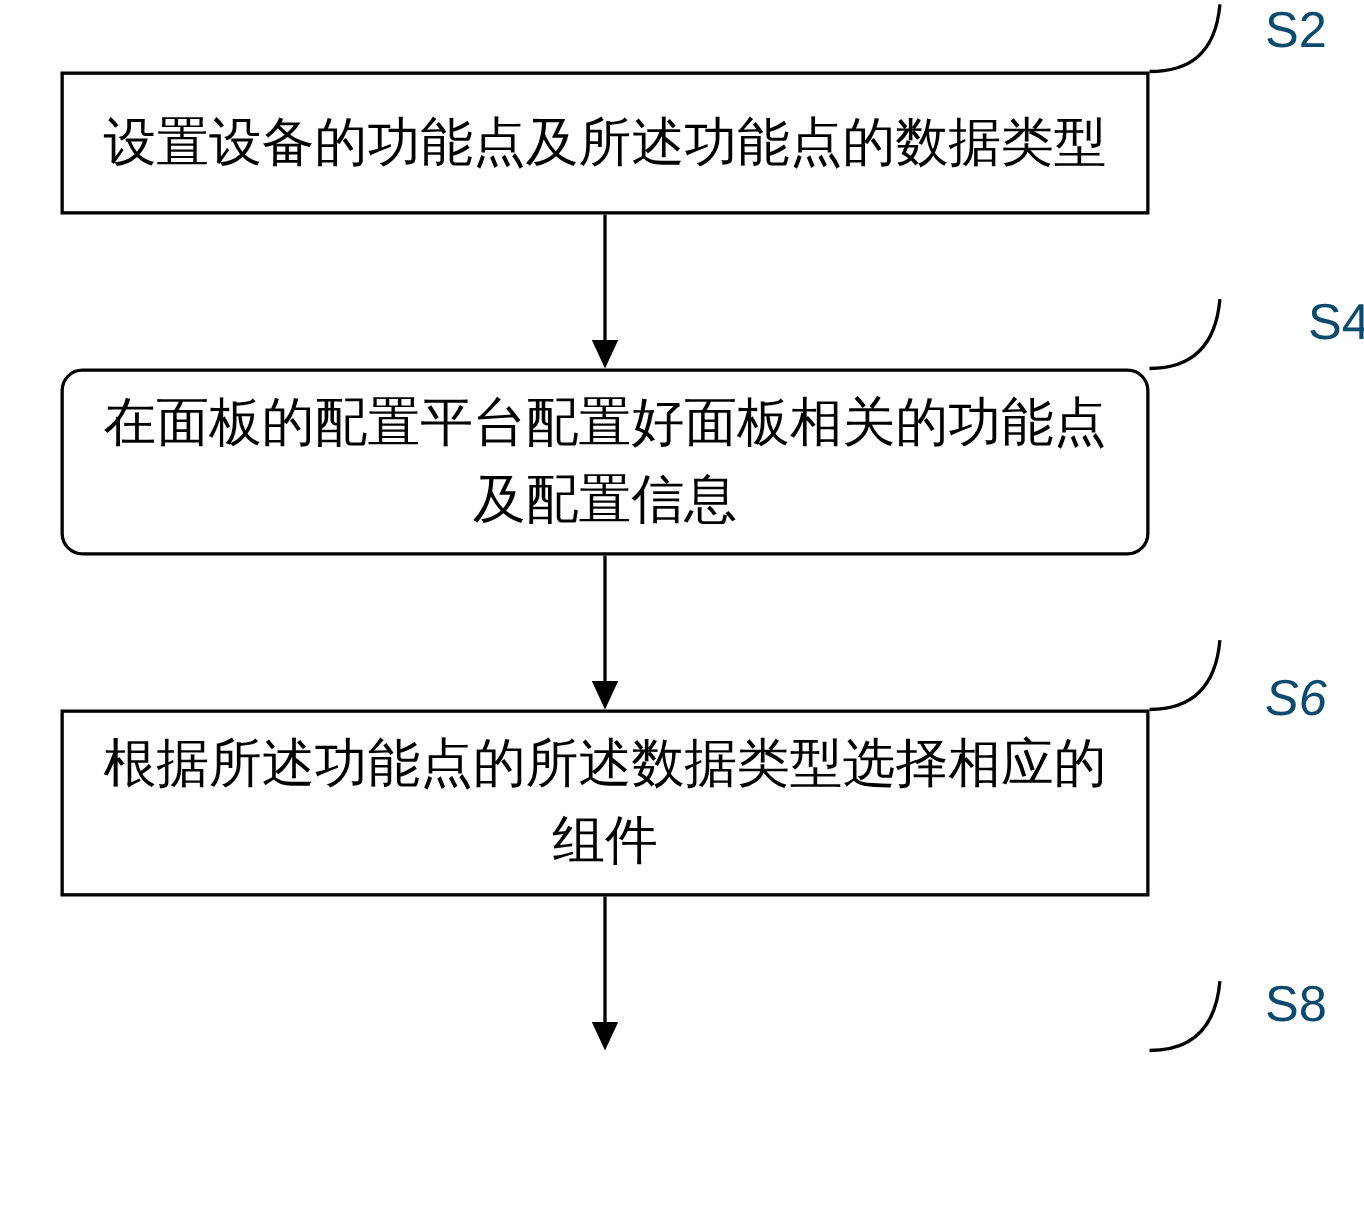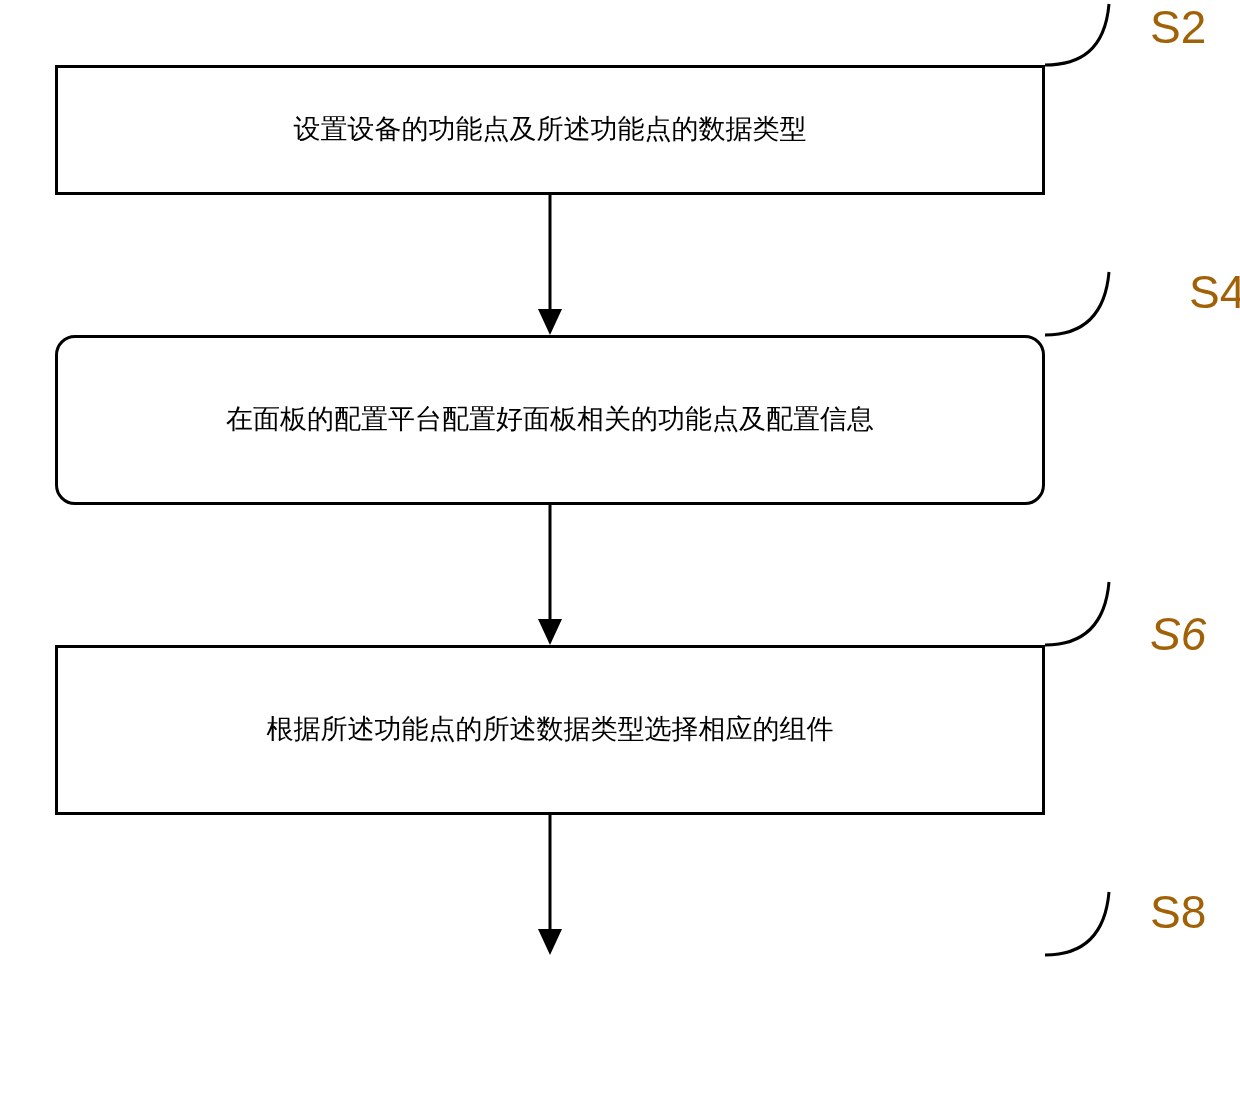--- a/index.html
+++ b/index.html
@@ -16,30 +16,30 @@
     height: 1106px;
   }
   .box {
     position: absolute;
     border: 3px solid #000;
     background: #fff;
     display: flex;
     align-items: center;
     justify-content: center;
     text-align: center;
-    font-size: 27px;
+    font-size: 48px;
     line-height: 1.45;
     padding: 10px 26px;
     box-sizing: border-box;
   }
   .step-label {
     position: absolute;
     font-family: Arial, "Helvetica Neue", sans-serif;
     font-size: 46px;
-    color: #a16207;
+    color: #0c4a6e;
   }
   svg.connector {
     position: absolute;
     overflow: visible;
   }
 </style>
 </head>
 <body>
 
 <div class="canvas">

